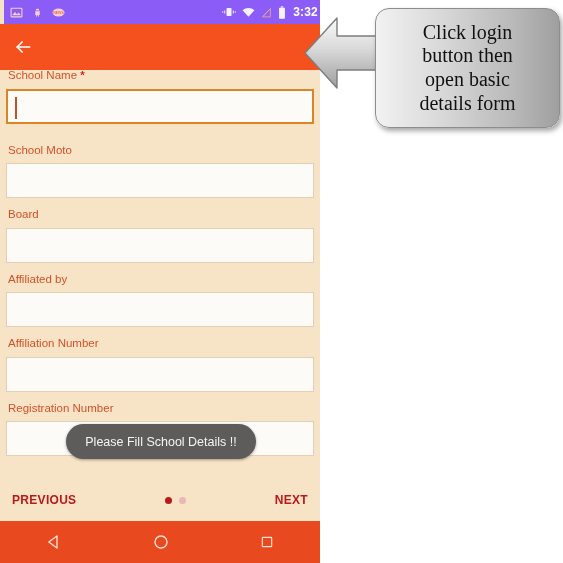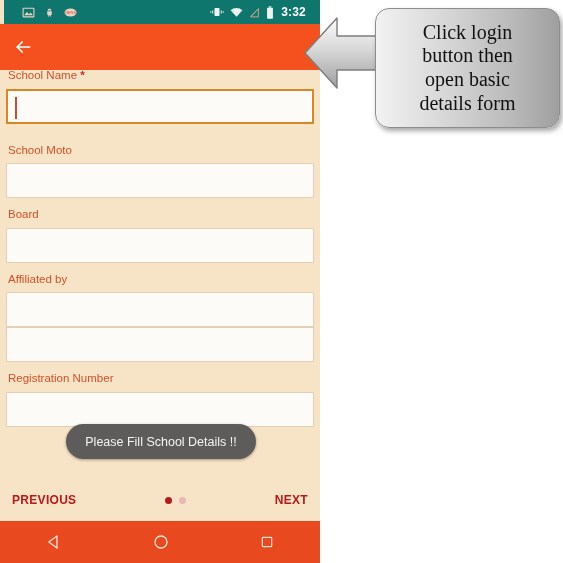--- a/index.html
+++ b/index.html
@@ -24,24 +24,24 @@
     height: 563px;
     background: #f6e3c5;
     overflow: hidden;
   }
 
   
   #status-bar {
     position: absolute;
     left: 4px; top: 0;
     width: 320px; height: 24px;
-    background: #0f766e;
-    display: flex;
-    align-items: center;
-    padding: 0 18px;
+    background: #8b5cf6;
+    display: flex;
+    align-items: center;
+    padding: 0 6px;
     box-sizing: border-box;
   }
   .sb-left { display: flex; align-items: center; gap: 9px; }
   .sb-right {
     margin-left: auto;
     display: flex;
     align-items: center;
     gap: 6px;
   }
   .sb-ico { display: block; opacity: .92; }
@@ -279,20 +279,21 @@
 
     <div class="field-label" style="margin-top:21px;margin-bottom:7px;">School Moto</div>
     <div class="text-input"></div>
 
     <div class="field-label" style="margin-top:11px;margin-bottom:7px;">Board</div>
     <div class="text-input"></div>
 
     <div class="field-label" style="margin-top:11px;margin-bottom:7px;">Affiliated by</div>
     <div class="text-input"></div>
 
+    <div class="field-label" style="margin-top:11px;margin-bottom:7px;">Affiliation Number</div>
     <div class="text-input"></div>
 
     <div class="field-label" style="margin-top:11px;margin-bottom:7px;">Registration Number</div>
     <div class="text-input"></div>
   </div>
 
   <div id="pager">
     <span class="pager-btn">PREVIOUS</span>
     <span id="dots">
       <span class="dot on"></span>

